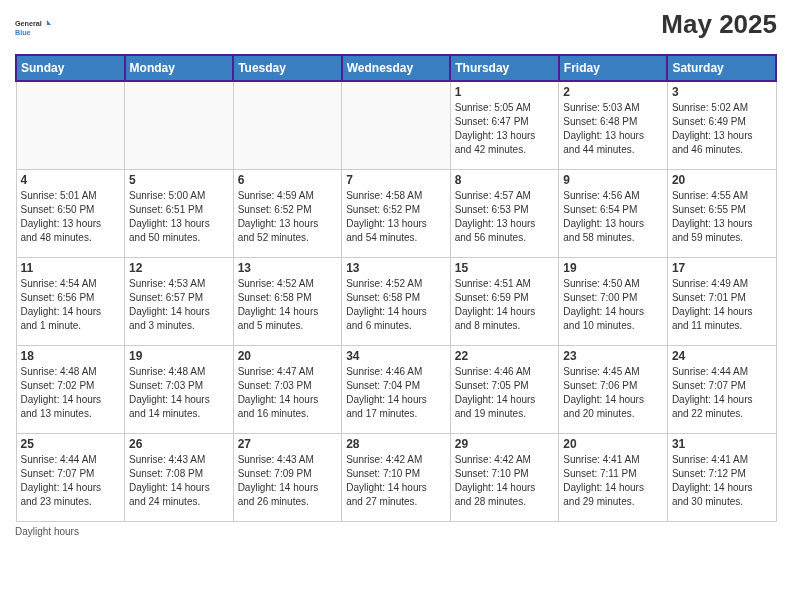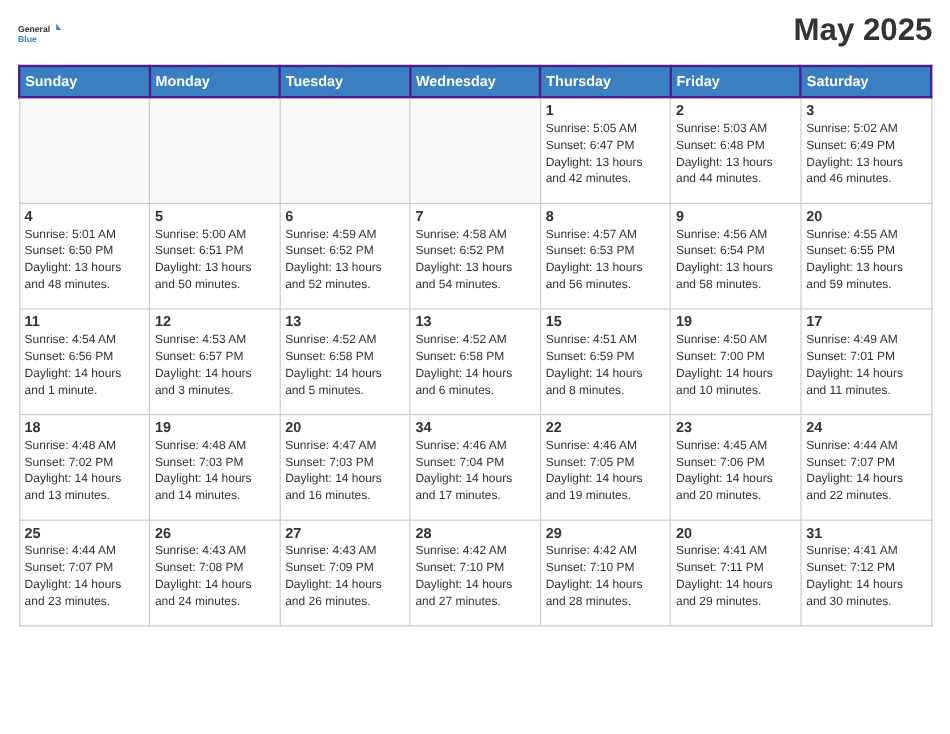--- a/index.html
+++ b/index.html
@@ -249,13 +249,16 @@
             <div class="day-info">Sunrise: 4:41 AM<br>Sunset: 7:11 PM<br>Daylight: 14 hours and 29 minutes.</div>
           </td>
           <td>
             <span class="day-number">31</span>
             <div class="day-info">Sunrise: 4:41 AM<br>Sunset: 7:12 PM<br>Daylight: 14 hours and 30 minutes.</div>
           </td>
         </tr>
       </tbody>
   </table>
 
+  <div class="footer-note">
+    <span>Daylight hours</span>
+  </div>
 </div>
 
 </body></html>

